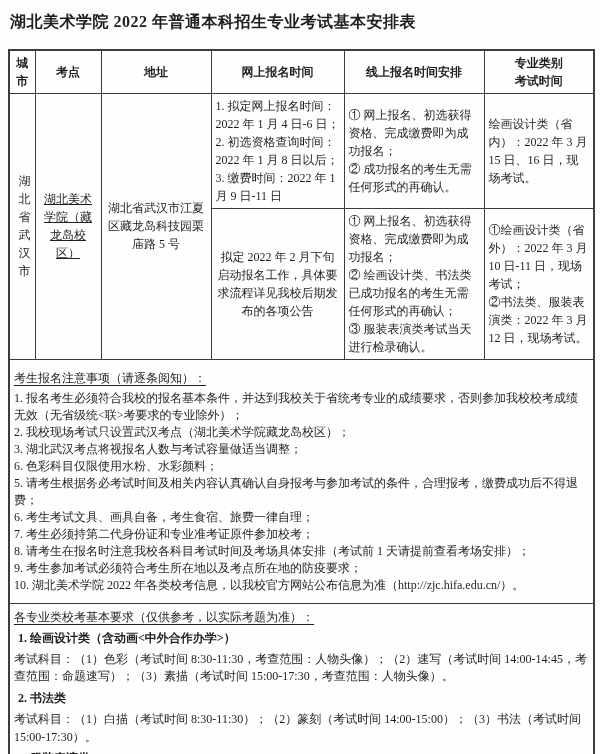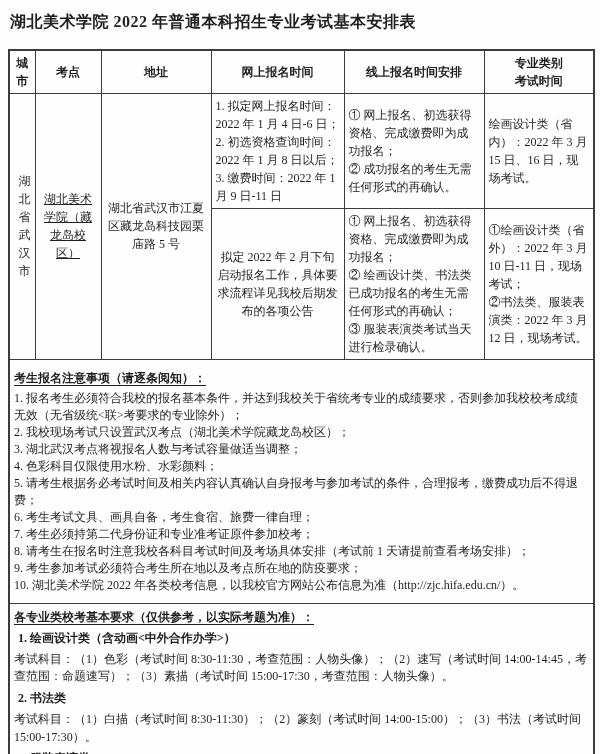--- a/index.html
+++ b/index.html
@@ -35,21 +35,21 @@
   td.center{text-align:center;margin-left:18px;}
   td.left{text-align:left;}
   .pre{white-space:pre-line;}
   td.city-cell{
     text-align:right;line-height:26px;padding:0 2px;
   }
   td.site-cell{text-align:center;line-height:1.9;padding:2px 5px;text-decoration:underline;}
   td.addr-cell{text-align:center;line-height:1.9;padding:2px 6px;}
   td.notes-cell{vertical-align:top;padding:6px 9px 4px 9px;word-break:break-all;}
   .sec-heading{
-    font-weight:bold;text-decoration:underline;text-underline-offset:3px;
+    font-weight:normal;text-decoration:underline;text-underline-offset:3px;
     margin:2px 0 3px 0;line-height:1.4;
   }
   .notice-item{line-height:1.42;margin:0;}
   .req-block-title{font-weight:bold;line-height:1.45;margin:4px;}
   .req-block-body{line-height:1.45;margin:0;white-space:pre-line;}
 </style>
 </head>
 <body>
 
 <div class="doc-title">湖北美术学院 2022 年普通本科招生专业考试基本安排表</div>
@@ -91,21 +91,21 @@
 ③ 服装表演类考试当天进行检录确认。</td>
     <td class="left pre">①绘画设计类（省外）：2022 年 3 月 10 日-11 日，现场考试；
 ②书法类、服装表演类：2022 年 3 月 12 日，现场考试。</td>
   </tr>
   <tr class="notes1">
     <td class="notes-cell" colspan="6">
       <div class="sec-heading">考生报名注意事项（请逐条阅知）：</div>
       <p class="notice-item">1. 报名考生必须符合我校的报名基本条件，并达到我校关于省统考专业的成绩要求，否则参加我校校考成绩无效（无省级统&lt;联&gt;考要求的专业除外）；</p>
       <p class="notice-item">2. 我校现场考试只设置武汉考点（湖北美术学院藏龙岛校区）；</p>
       <p class="notice-item">3. 湖北武汉考点将视报名人数与考试容量做适当调整；</p>
-      <p class="notice-item">4. 色彩科目仅限使用水粉、水彩颜料；</p>
+      <p class="notice-item">6. 色彩科目仅限使用水粉、水彩颜料；</p>
       <p class="notice-item">5. 请考生根据务必考试时间及相关内容认真确认自身报考与参加考试的条件，合理报考，缴费成功后不得退费；</p>
       <p class="notice-item">6. 考生考试文具、画具自备，考生食宿、旅费一律自理；</p>
       <p class="notice-item">7. 考生必须持第二代身份证和专业准考证原件参加校考；</p>
       <p class="notice-item">8. 请考生在报名时注意我校各科目考试时间及考场具体安排（考试前 1 天请提前查看考场安排）；</p>
       <p class="notice-item">9. 考生参加考试必须符合考生所在地以及考点所在地的防疫要求；</p>
       <p class="notice-item">10. 湖北美术学院 2022 年各类校考信息，以我校官方网站公布信息为准（http://zjc.hifa.edu.cn/）。</p>
     </td>
   </tr>
   <tr class="notes2">
     <td class="notes-cell" colspan="6">

